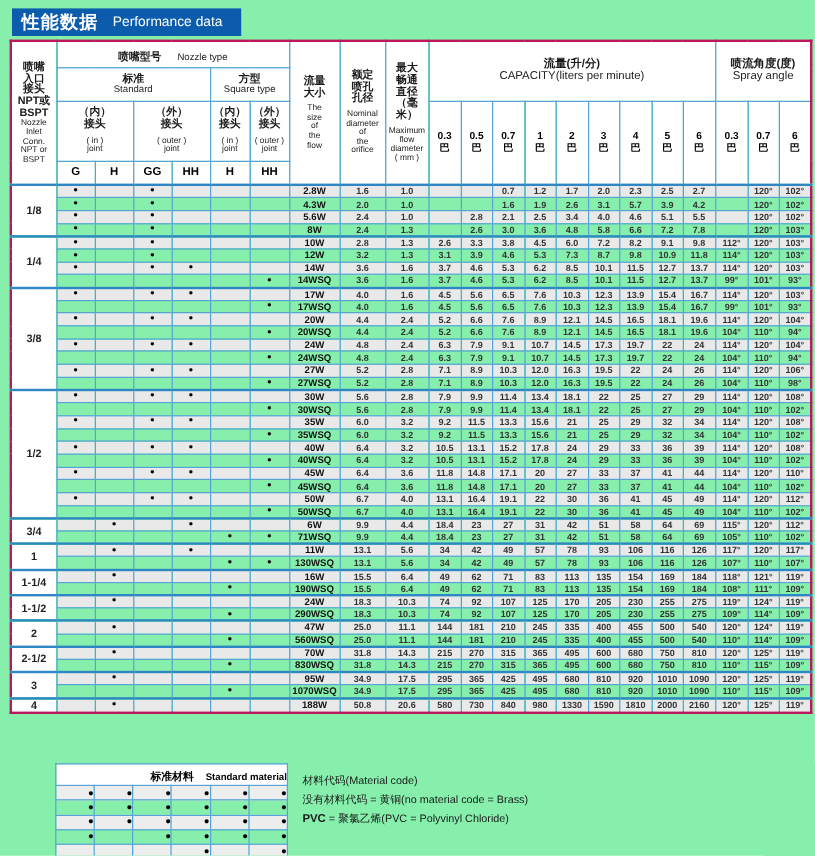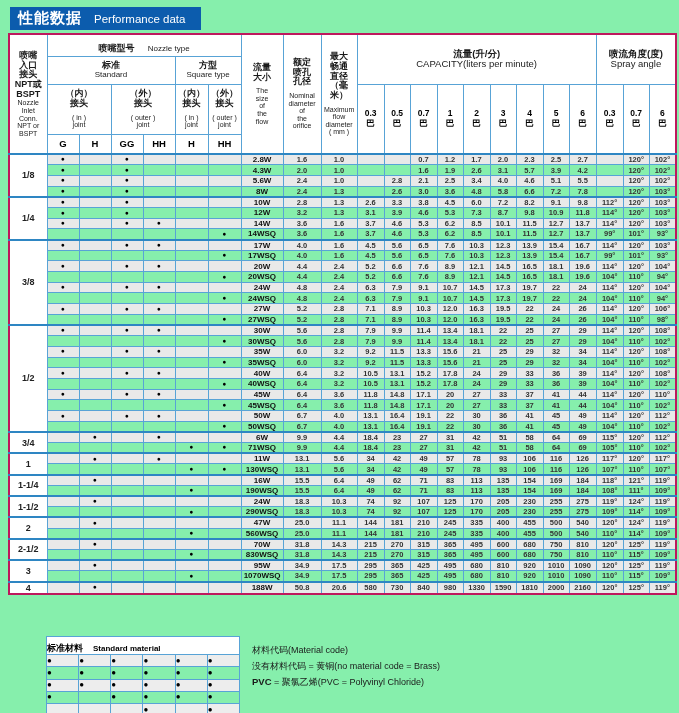--- a/index.html
+++ b/index.html
@@ -28,21 +28,21 @@
 
   tbody td { height: 10.7px; font-size: 7.5px; font-weight: bold; color: #333; }
   tbody tr:nth-child(odd) { background: #e9e9e9; }
   tbody tr.group-start td { border-top: 2px solid #2e86c3; }
   td.group-label { background: #fff; font-size: 9px; font-weight: bold; color: #222; }
   td.dot { font-size: 6.5px; color: #000; line-height: 1; }
   td.model { font-size: 8px; font-weight: bold; color: #111; }
 
   table.mat { position: absolute; left: 46px; top: 636px; width: 194px;
     border-collapse: collapse; table-layout: fixed; border: 1px solid #2e86c3; }
-  table.mat th, table.mat td { border: 1px solid #58a3d6; padding: 0; text-align: left; }
+  table.mat th, table.mat td { border: 1px solid #58a3d6; padding: 0; text-align: right; }
   table.mat th { height: 13px; background: #fff; }
   table.mat .mat-zh { font-size: 9px; font-weight: bold; margin-right: 10px; }
   table.mat .mat-en { font-size: 8px; font-weight: bold; }
   table.mat td { height: 12.2px; font-size: 8px; color: #000; line-height: 1; }
   table.mat tbody tr:nth-child(odd) { background: #ededed; }
 
   .legend { position: absolute; left: 252px; top: 644px; width: 424px; color: #1a1a1a; }
   .legend-line { font-size: 9px; margin-bottom: 3px; }
   .legend-line.wide { margin-bottom: 5px; }
   .legend-line b { font-size: 9.5px; }

